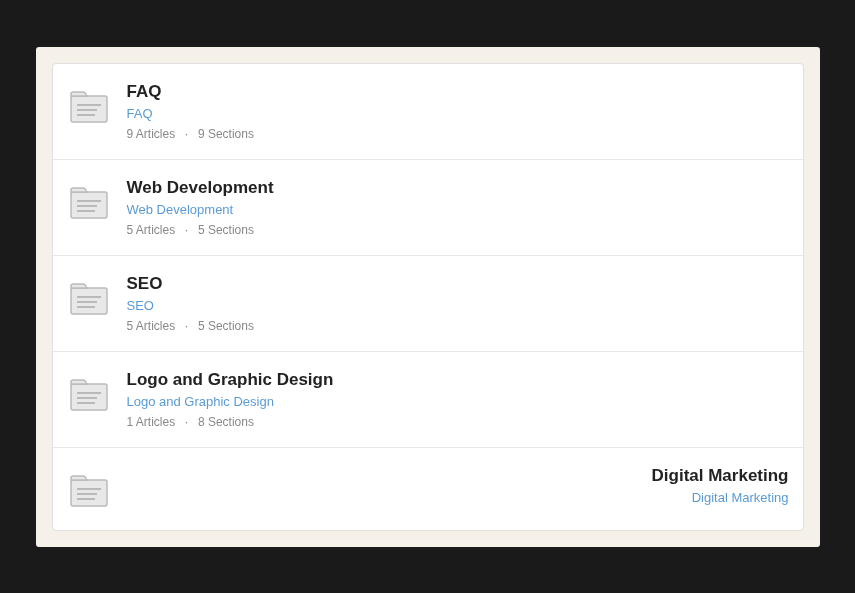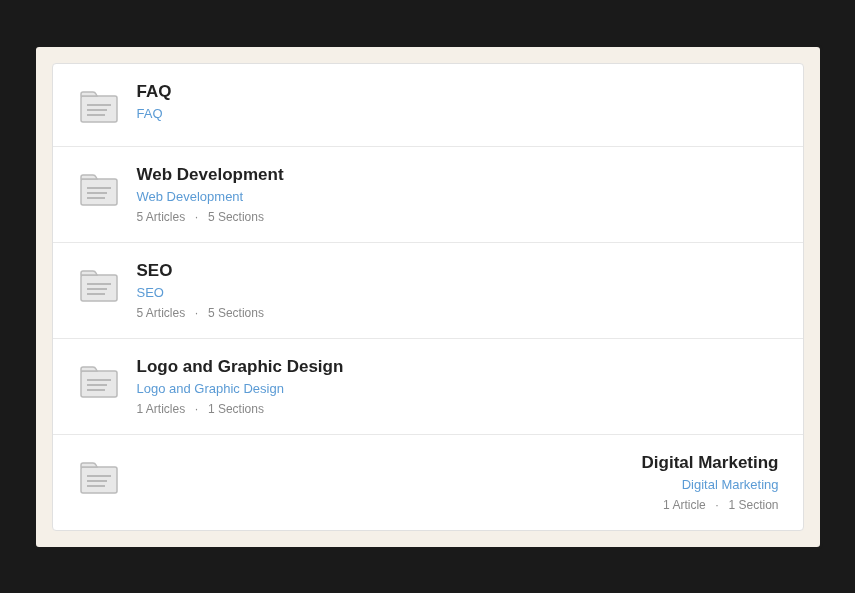--- a/index.html
+++ b/index.html
@@ -29,21 +29,21 @@
     .inner-container {
       background-color: #ffffff;
       border: 1px solid #e0e0e0;
       border-radius: 4px;
       overflow: hidden;
     }
 
     .list-item {
       display: flex;
       align-items: flex-start;
-      padding: 18px 24px;
+      padding: 18px 14px;
       border-bottom: 1px solid #e8e8e8;
       cursor: pointer;
     }
 
     .list-item:last-child {
       border-bottom: none;
       text-align: right;
     }
 
     .folder-icon {
@@ -101,20 +101,25 @@
           <path d="M4 12 L4 10 Q4 8 6 8 L16 8 Q18 8 19 10 L20 12 Z" fill="#e8e8e8" stroke="#bbbbbb" stroke-width="1.5"></path>
 
           <line x1="10" y1="21" x2="34" y2="21" stroke="#aaaaaa" stroke-width="1.5"></line>
           <line x1="10" y1="26" x2="30" y2="26" stroke="#aaaaaa" stroke-width="1.5"></line>
           <line x1="10" y1="31" x2="28" y2="31" stroke="#aaaaaa" stroke-width="1.5"></line>
         </svg>
       </div>
       <div class="item-content">
         <div class="item-title">FAQ</div>
         <div class="item-subtitle">FAQ</div>
+        <div class="item-meta">
+          <span>9 Articles</span>
+          <span class="dot">·</span>
+          <span>9 Sections</span>
+        </div>
       </div>
     </div>
       <div class="list-item">
       <div class="folder-icon">
         <svg viewBox="0 0 44 44" fill="none" xmlns="http://www.w3.org/2000/svg">
 
           <rect x="4" y="12" width="36" height="26" rx="2" fill="#e8e8e8" stroke="#bbbbbb" stroke-width="1.5"></rect>
 
           <path d="M4 12 L4 10 Q4 8 6 8 L16 8 Q18 8 19 10 L20 12 Z" fill="#e8e8e8" stroke="#bbbbbb" stroke-width="1.5"></path>
 
@@ -168,41 +173,36 @@
           <line x1="10" y1="26" x2="30" y2="26" stroke="#aaaaaa" stroke-width="1.5"></line>
           <line x1="10" y1="31" x2="28" y2="31" stroke="#aaaaaa" stroke-width="1.5"></line>
         </svg>
       </div>
       <div class="item-content">
         <div class="item-title">Logo and Graphic Design</div>
         <div class="item-subtitle">Logo and Graphic Design</div>
         <div class="item-meta">
           <span>1 Articles</span>
           <span class="dot">·</span>
-          <span>1 Sections</span>
+          <span>8 Sections</span>
         </div>
       </div>
     </div>
       <div class="list-item">
       <div class="folder-icon">
         <svg viewBox="0 0 44 44" fill="none" xmlns="http://www.w3.org/2000/svg">
 
           <rect x="4" y="12" width="36" height="26" rx="2" fill="#e8e8e8" stroke="#bbbbbb" stroke-width="1.5"></rect>
 
           <path d="M4 12 L4 10 Q4 8 6 8 L16 8 Q18 8 19 10 L20 12 Z" fill="#e8e8e8" stroke="#bbbbbb" stroke-width="1.5"></path>
 
           <line x1="10" y1="21" x2="34" y2="21" stroke="#aaaaaa" stroke-width="1.5"></line>
           <line x1="10" y1="26" x2="30" y2="26" stroke="#aaaaaa" stroke-width="1.5"></line>
           <line x1="10" y1="31" x2="28" y2="31" stroke="#aaaaaa" stroke-width="1.5"></line>
         </svg>
       </div>
       <div class="item-content">
         <div class="item-title">Digital Marketing</div>
         <div class="item-subtitle">Digital Marketing</div>
-        <div class="item-meta">
-          <span>1 Article</span>
-          <span class="dot">·</span>
-          <span>1 Section</span>
-        </div>
       </div>
     </div>
     </div>
 </div>
 
 </body></html>

